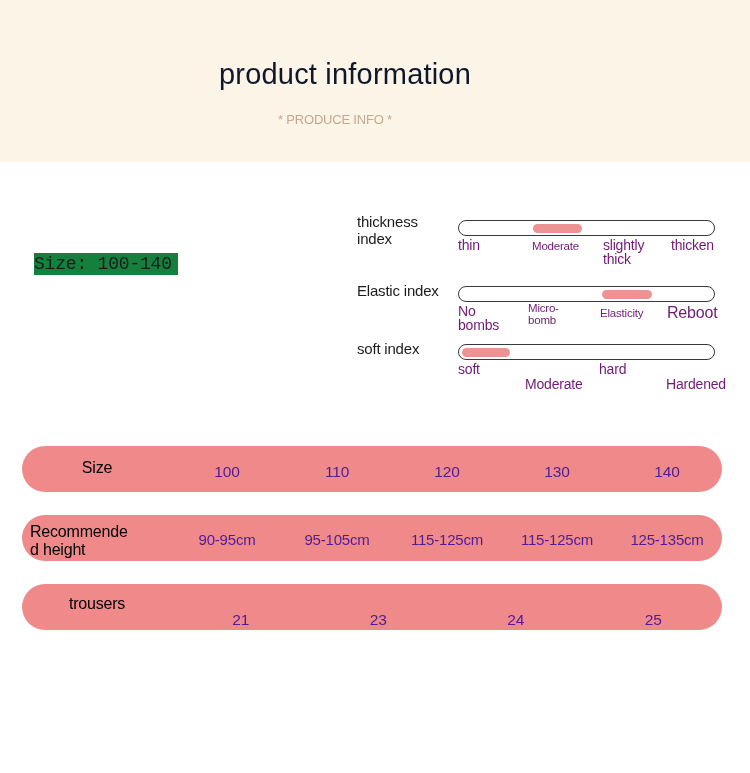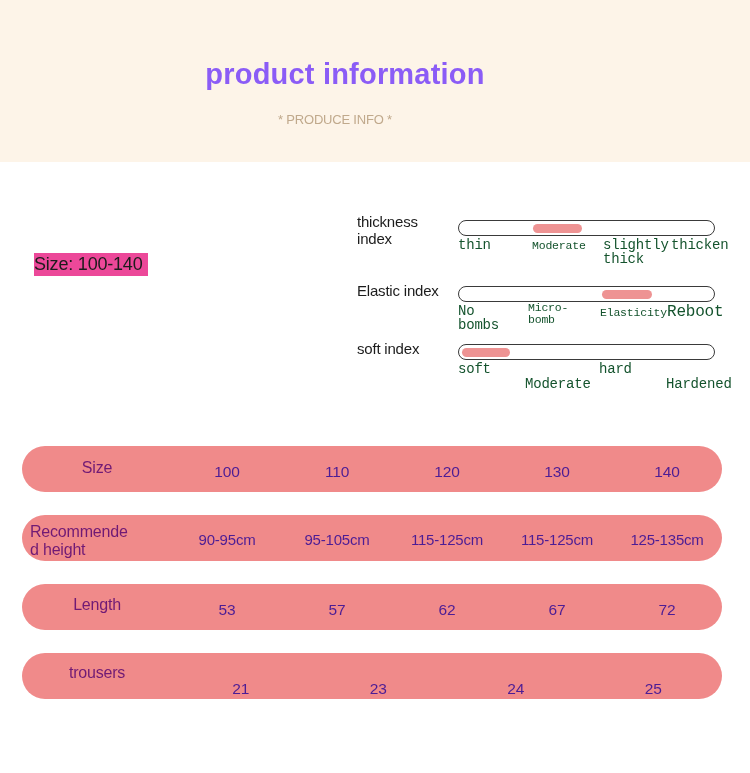--- a/index.html
+++ b/index.html
@@ -25,23 +25,23 @@
     height: 162px;
     background: #fdf4e8;
   }
   .header-title {
     position: absolute;
     left: 0;
     top: 58px;
     width: 690px;
     text-align: center;
     font-size: 29px;
-    color: #8b5cf6;
+    color: #0f172a;
     letter-spacing: 0.2px;
-    font-weight: 700;
+    font-weight: 400;
   }
   .header-subtitle {
     position: absolute;
     left: 0;
     top: 112px;
     width: 670px;
     text-align: center;
     font-size: 13px;
     color: #c0a98c;
     letter-spacing: -0.2px;
@@ -56,22 +56,23 @@
   }
   .info-name {
     font-size: 15.5px;
     color: #222222;
     white-space: nowrap;
     letter-spacing: -0.1px;
   }
   .info-size-wrap {
     margin-top: 35px;
     display: inline-block;
-    background: #ec4899;
+    background: #15803d;
     padding: 1px 6px 1px 0;
+    font-family: Liberation Mono, monospace;
   }
   .info-size {
     font-size: 18px;
     color: #1c1c1c;
     white-space: nowrap;
     letter-spacing: -0.2px;
   }
 
   
   .meters {
@@ -113,24 +114,23 @@
   }
   .meter-ticks {
     position: absolute;
     left: 101px;
     width: 262px;
     height: 40px;
   }
   .tick {
     position: absolute;
     font-size: 14px;
-    color: #14532d;
+    color: #701a75;
     line-height: 1.08;
     letter-spacing: -0.2px;
-    font-family: Liberation Mono, monospace;
   }
   .tick.sm { font-size: 11.5px; }
   .tick.lg { font-size: 16px; }
 
   
   .m1 { top: 0; }
   .m1 .meter-ticks { top: 24px; }
 
   
   .m2 { top: 66px; }
@@ -155,21 +155,21 @@
     background: #f08a8a;
     border-radius: 23px;
     margin-bottom: 23px;
   }
   .row-label {
     position: absolute;
     left: 0;
     width: 150px;
     text-align: center;
     font-size: 16px;
-    color: #701a75;
+    color: #000000;
     line-height: 1.12;
     letter-spacing: -0.2px;
   }
   .row-label.center-1 { top: 13px; }
   .row-cells {
     position: absolute;
     left: 150px;
     top: 0;
     width: 550px;
     height: 46px;
@@ -273,30 +273,20 @@
     </div>
     <div class="row-cells">
       <div class="cell">90-95cm</div>
       <div class="cell">95-105cm</div>
       <div class="cell">115-125cm</div>
       <div class="cell">115-125cm</div>
       <div class="cell">125-135cm</div>
     </div>
   </div>
 
-  <div class="row r3">
-    <div class="row-label">Length</div>
-    <div class="row-cells">
-      <div class="cell num">53</div>
-      <div class="cell num">57</div>
-      <div class="cell num">62</div>
-      <div class="cell num">67</div>
-      <div class="cell num">72</div>
-    </div>
-  </div>
 
   <div class="row r4">
     <div class="row-label">trousers</div>
     <div class="row-cells">
       <div class="cell num">21</div>
       <div class="cell num">23</div>
       <div class="cell num">24</div>
       <div class="cell num">25</div>
     </div>
   </div>

